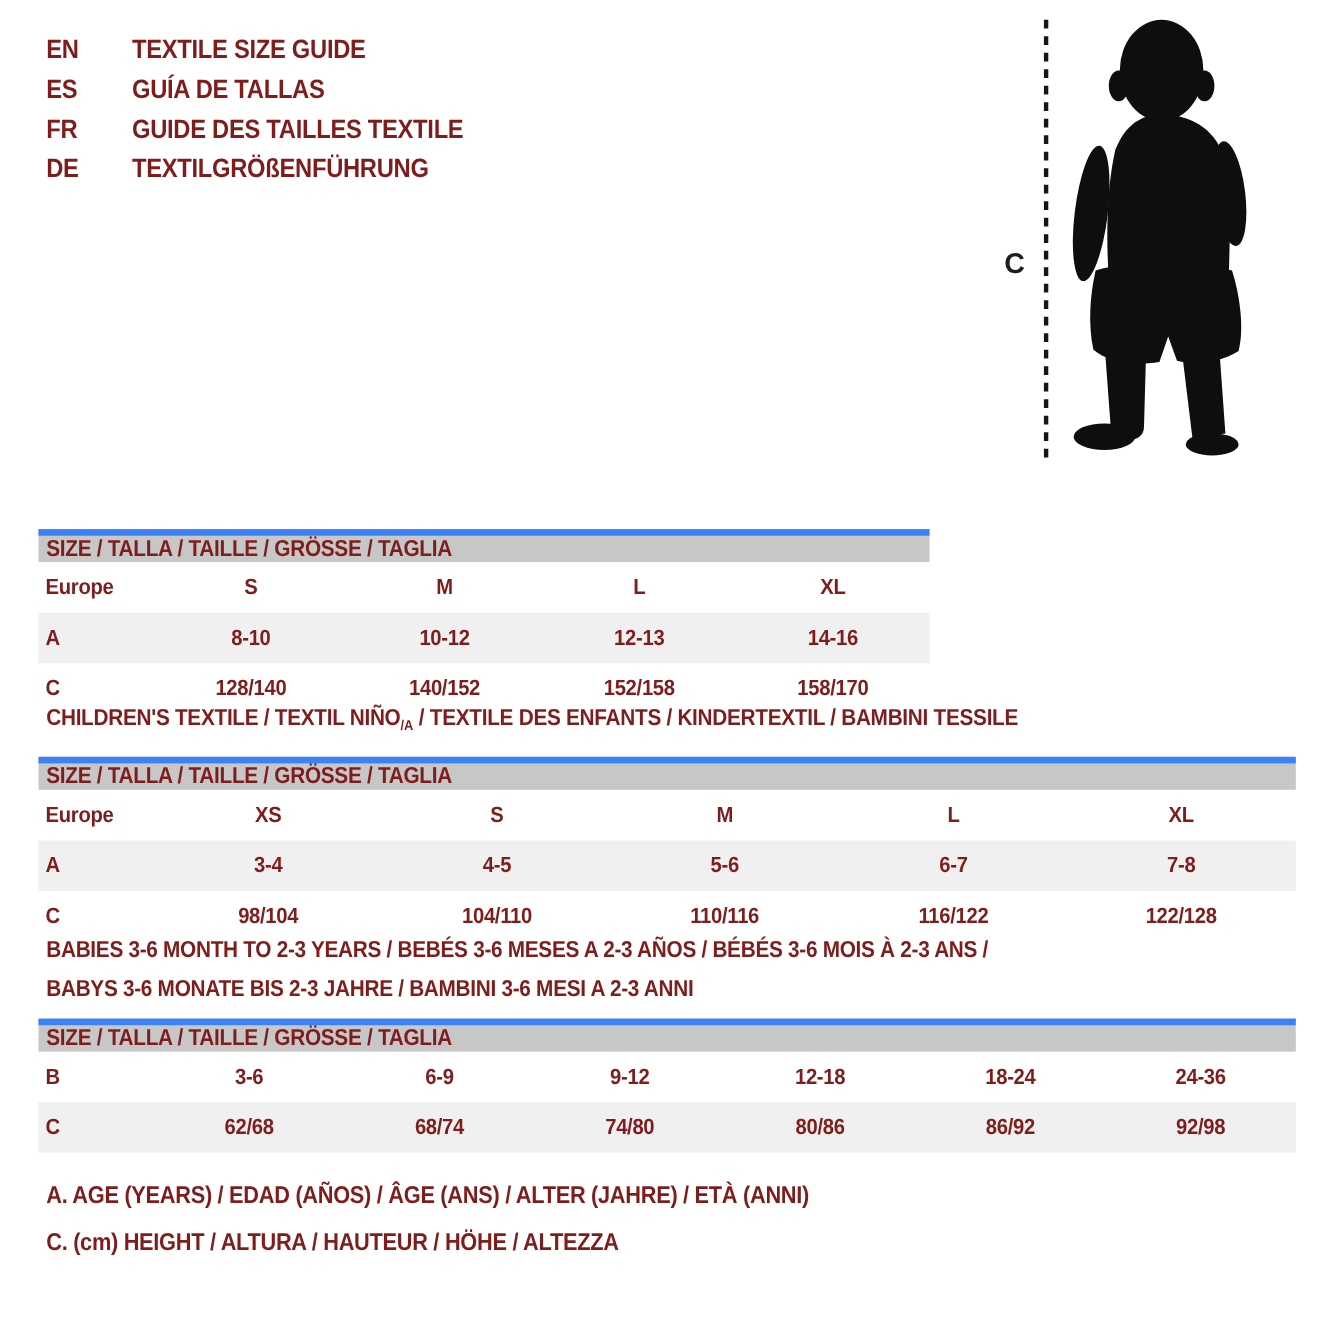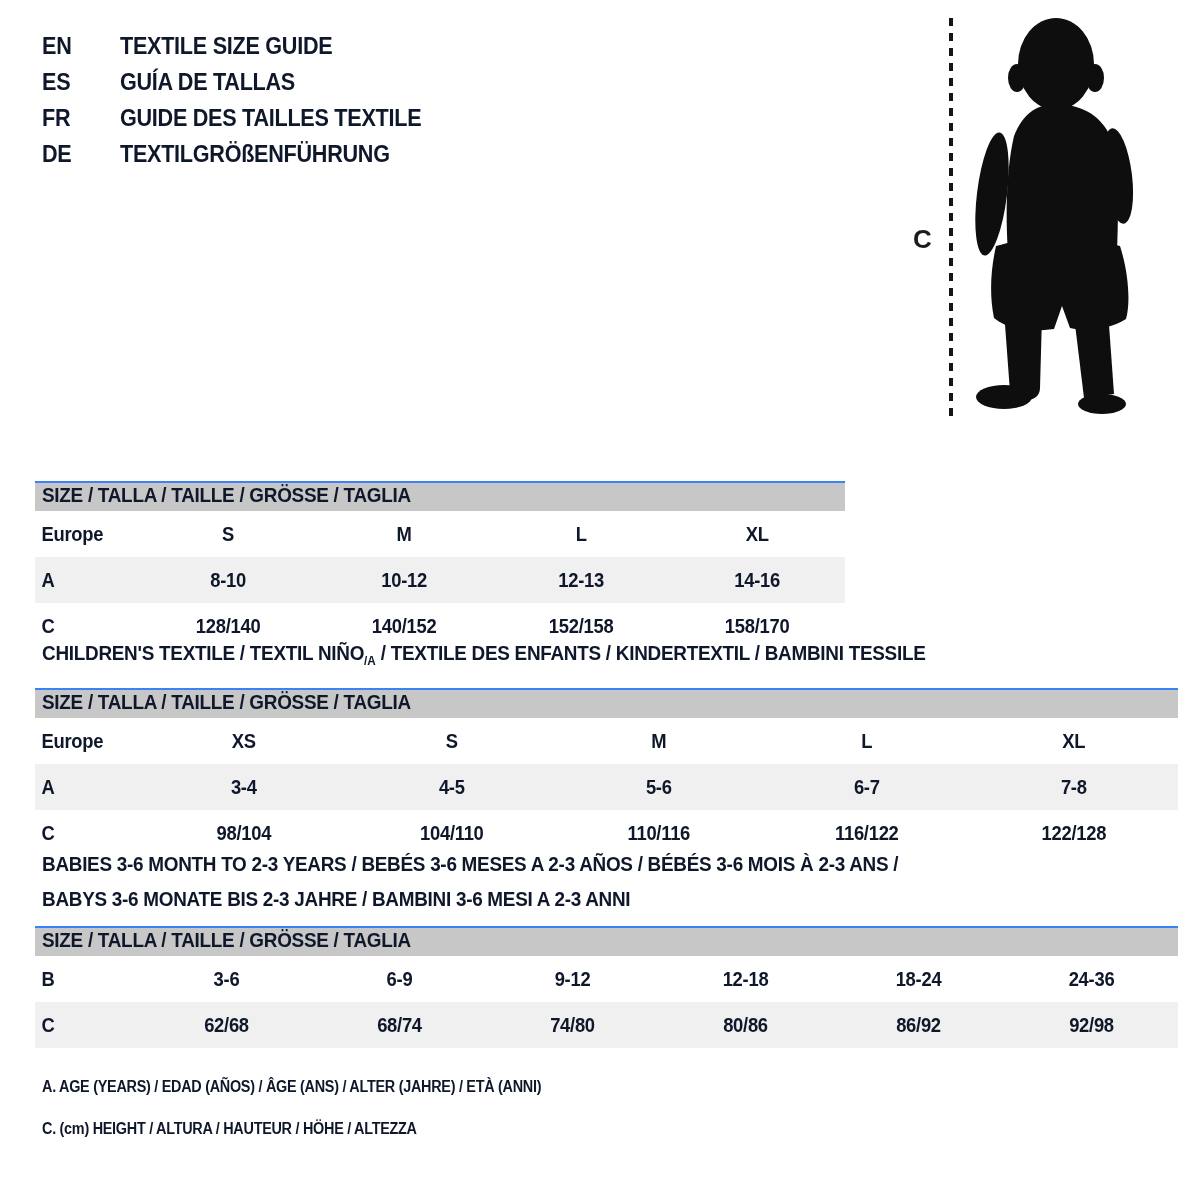--- a/index.html
+++ b/index.html
@@ -3,21 +3,21 @@
 <meta charset="utf-8">
 <style>
   html, body { margin: 0; padding: 0; background: #ffffff; }
   .canvas {
     position: relative;
     width: 1200px;
     height: 1200px;
     background: #ffffff;
     font-family: "Liberation Sans", sans-serif;
     font-weight: bold;
-    color: #0f172a;
+    color: #7f1d1d;
     letter-spacing: -0.3px;
     overflow: hidden;
   }
 
   
   .cond {
     display: inline-block;
     transform: scaleX(0.9);
     transform-origin: 0 50%;
     white-space: nowrap;
@@ -42,36 +42,36 @@
   
   .tbl { position: absolute; left: 35px; }
   #junior-table   { top: 481px; width: 810px;  }
   #children-table { top: 688px; width: 1143px; }
   #babies-table   { top: 926px; width: 1143px; }
 
   .tbl-bar {
     height: 30px;
     box-sizing: border-box;
     background: #c7c7c7;
-    border-top: 2px solid #3b82f6;
+    border-top: 6px solid #3b82f6;
     display: flex;
-    align-items: flex-start;
+    align-items: flex-end;
     padding-left: 7px;
     font-size: 21px;
   }
   .trow { display: grid; height: 46px; align-items: center; font-size: 20px; }
   .jcols { grid-template-columns: 105px repeat(4, 1fr); }
   .ccols { grid-template-columns: 105px repeat(5, 1fr); }
   .bcols { grid-template-columns: 105px repeat(6, 1fr); }
   .alt { background: #f0f0f0; }
   .trow .lbl  { padding-left: 7px; transform: scaleX(0.92); transform-origin: 0 50%; white-space: nowrap; }
   .trow .cell { text-align: center; transform: scaleX(0.92); white-space: nowrap; }
 
   
-  .footnotes { position: absolute; left: 42px; top: 1066px; font-size: 16px; }
+  .footnotes { position: absolute; left: 42px; top: 1066px; font-size: 22px; }
   .footnotes .fn { height: 42px; display: flex; align-items: center; }
 </style>
 </head>
 <body>
 
 <div class="canvas">
 
   <section class="lang-list">
     <div class="lang-row">
       <span class="lang-code cond">EN</span>

